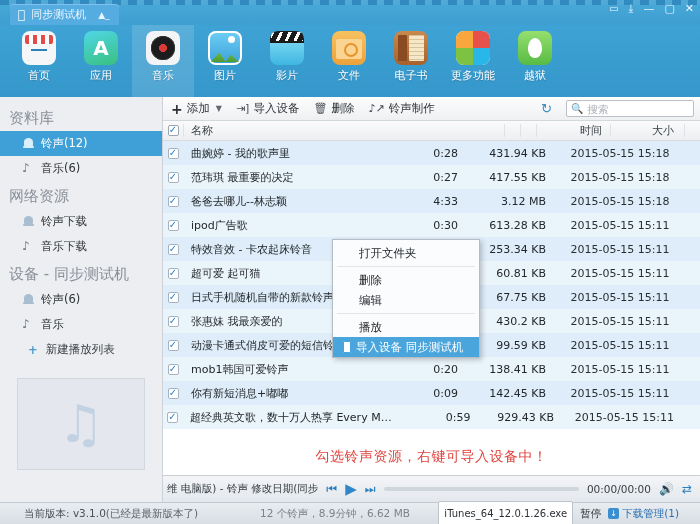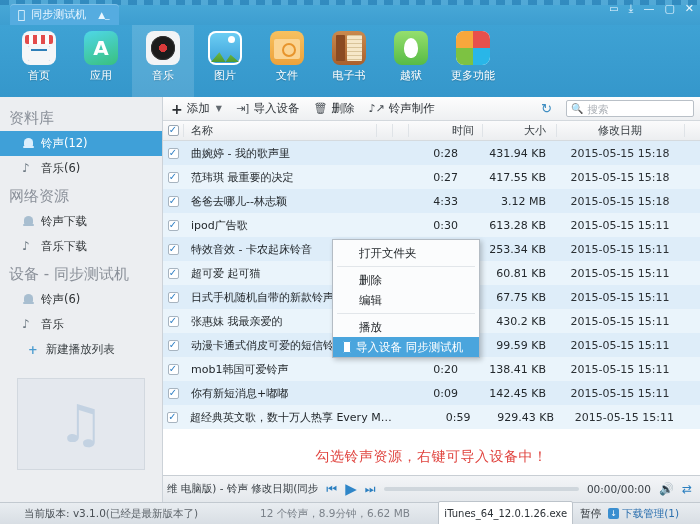--- a/index.html
+++ b/index.html
@@ -289,40 +289,44 @@
     </div>
     <div class="nav-item active">
       <div class="nav-ico ic-music"></div>
       <div class="nav-label">音乐</div>
     </div>
     <div class="nav-item">
       <div class="nav-ico ic-pic"></div>
       <div class="nav-label">图片</div>
     </div>
     <div class="nav-item">
+      <div class="nav-ico ic-mov"></div>
+      <div class="nav-label">影片</div>
+    </div>
+    <div class="nav-item">
       <div class="nav-ico ic-file"></div>
       <div class="nav-label">文件</div>
     </div>
     <div class="nav-item">
       <div class="nav-ico ic-book"></div>
       <div class="nav-label">电子书</div>
-    </div>
-    <div class="nav-item">
-      <div class="nav-ico ic-jb"></div>
-      <div class="nav-label">越狱</div>
     </div>
     <div class="nav-item">
       <div class="nav-ico ic-more">
           <i></i>
           <i></i>
           <i></i>
           <i></i>
         </div>
       <div class="nav-label">更多功能</div>
     </div>
+    <div class="nav-item">
+      <div class="nav-ico ic-jb"></div>
+      <div class="nav-label">越狱</div>
+    </div>
   </div>
 
   <div class="body-wrap">
 
     <div class="sidebar">
       <div class="sb-group">资料库</div>
       <div class="sb-item active">
         <span class="sb-ico ico-bell"></span>
         <span>铃声(12)</span>
       </div>
@@ -390,21 +394,20 @@
 
       <div class="listhead">
         <div class="lh-cell col-chk">
           <span class="chk head"></span>
         </div>
         <div class="lh-cell col-name">名称</div>
         <div class="lh-cell col-x1"></div>
         <div class="lh-cell col-x2"></div>
         <div class="lh-cell col-time">时间</div>
         <div class="lh-cell col-size">大小</div>
-        <div class="lh-cell col-date">修改日期</div>
         <div class="lh-cell col-end"></div>
       </div>
 
       <div class="rows" id="rows">
           <div class="row">
             <div style="width:20px;display:flex;justify-content:center">
               <span class="chk"></span>
             </div>
             <div class="cell-name">曲婉婷 - 我的歌声里</div>
             <div class="cell-time">0:28</div>

